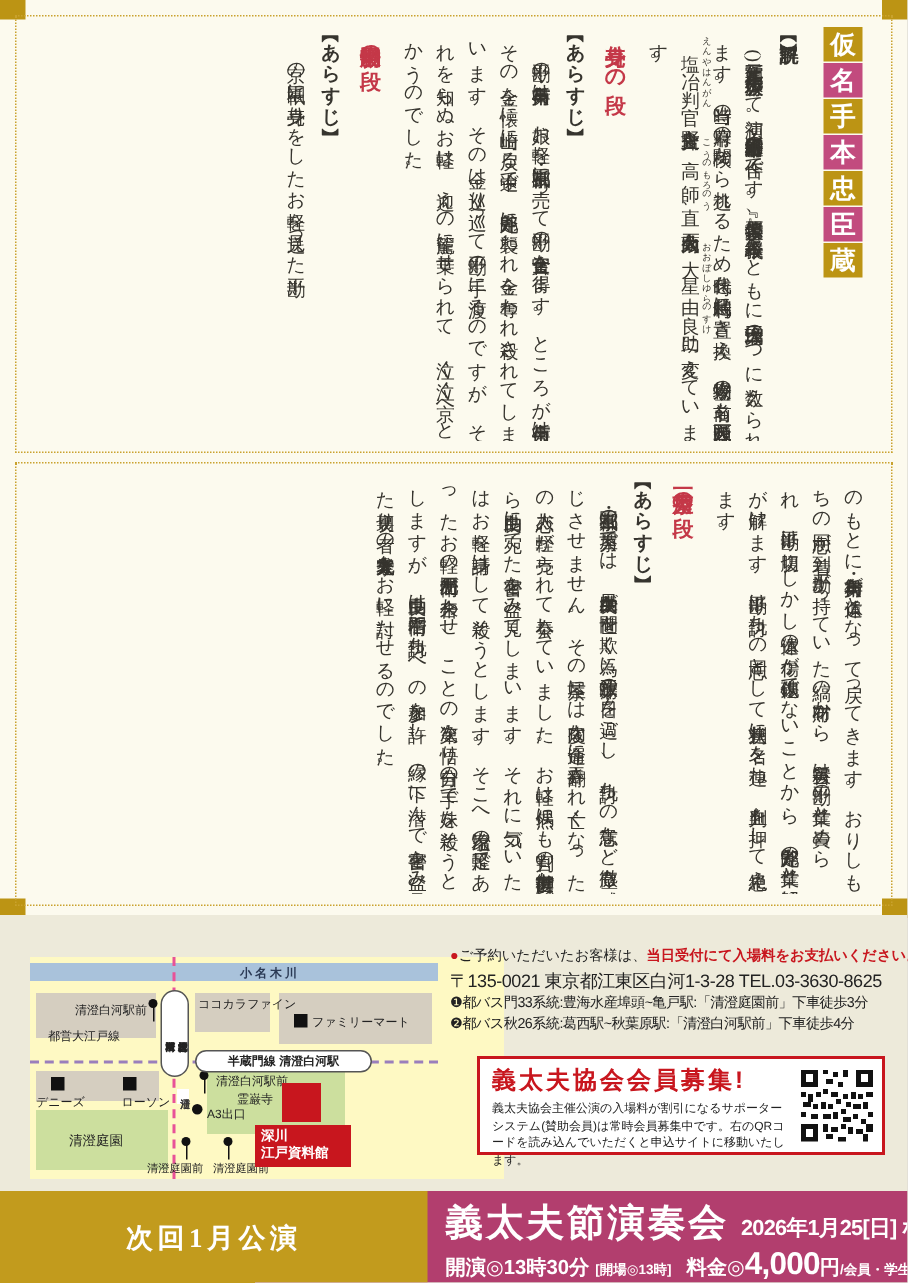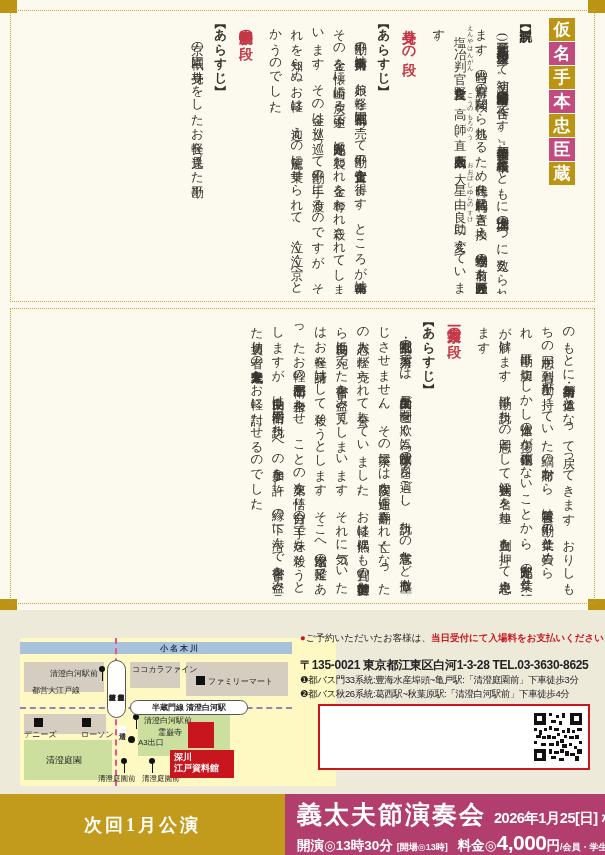--- a/index.html
+++ b/index.html
@@ -63,21 +63,21 @@
   .vroad-label{writing-mode:vertical-rl;font-size:7px;color:#333;z-index:2;background:#fff;padding:1px 0}
   .museum-box{left:150px;top:112px;width:64px;height:28px;background:var(--brightred);color:#fff;
               font-weight:bold;padding:2px 4px;line-height:1.2;z-index:2}
   .museum-box .l1{font-size:9px}.museum-box .l2{font-size:9px}
   .museum-bldg{left:168px;top:84px;width:26px;height:26px;background:var(--brightred)}
 
   .info{position:absolute;left:300px;top:22px;width:292px;font-size:9.5px;line-height:1.35}
   .notice{white-space:nowrap}
   .notice .rd{color:var(--brightred);font-weight:bold}
   .notice .bullet{color:var(--brightred)}
-  .address{font-weight:bold;font-size:12px;margin-top:12px;white-space:nowrap;letter-spacing:-0.3px}
+  .address{font-weight:normal;font-size:12px;margin-top:1px;white-space:nowrap;letter-spacing:-0.3px}
   .access-line{margin-top:1px;white-space:nowrap;letter-spacing:-0.4px}
 
   .recruit{position:absolute;left:318px;top:94px;width:272px;height:66px;background:#fff;
            border:2px solid var(--brightred);padding:4px 8px}
   .recruit-title{color:var(--brightred);font-weight:bold;font-size:16px;letter-spacing:2px;white-space:nowrap}
   .recruit-body{font-size:8px;line-height:1.45;width:198px;margin-top:2px;color:#222}
   .qr{position:absolute;right:6px;top:7px;width:48px;height:48px}
   .credits{position:absolute;right:16px;top:160px;font-size:9px;color:#333;white-space:nowrap}
 
   
@@ -196,20 +196,22 @@
     <div class="info">
       <div class="notice">
         <span class="bullet">●</span><span>ご予約いただいたお客様は、</span><span class="rd">当日受付にて入場料をお支払いください。</span>
       </div>
       <div class="address">〒135-0021 東京都江東区白河1-3-28 TEL.03-3630-8625</div>
       <div class="access-line">❶都バス門33系統:豊海水産埠頭~亀戸駅:「清澄庭園前」下車徒歩3分</div>
       <div class="access-line">❷都バス秋26系統:葛西駅~秋葉原駅:「清澄白河駅前」下車徒歩4分</div>
     </div>
 
     <div class="recruit">
+      <div class="recruit-title">義太夫協会会員募集!</div>
+      <div class="recruit-body">義太夫協会主催公演の入場料が割引になるサポーターシステム(賛助会員)は常時会員募集中です。右のQRコードを読み込んでいただくと申込サイトに移動いたします。</div>
       <svg class="qr" viewBox="0 0 29 29" shape-rendering="crispEdges">
         <rect width="29" height="29" fill="#fff"></rect>
         <g fill="#111">
           <path d="M0 0h7v7H0zM22 0h7v7h-7zM0 22h7v7H0z"></path>
           <rect x="2" y="2" width="3" height="3" fill="#fff"></rect>
           <rect x="24" y="2" width="3" height="3" fill="#fff"></rect>
           <rect x="2" y="24" width="3" height="3" fill="#fff"></rect>
           <path d="M9 0h2v2H9zM13 1h2v2h-2zM17 0h2v3h-2zM10 4h3v2h-3zM15 5h2v2h-2zM9 8h2v2H9zM12 9h3v2h-3zM0 9h2v2H0zM3 10h2v3H3zM6 9h2v2H6zM1 13h3v2H1zM5 14h2v2H5zM0 17h2v2H0zM4 18h3v2H4zM8 13h2v3H8zM11 14h2v2h-2zM14 12h2v2h-2zM17 10h2v2h-2zM20 9h2v3h-2zM23 10h2v2h-2zM26 9h3v2h-3zM18 13h2v2h-2zM21 14h3v2h-3zM25 13h2v3h-2zM27 17h2v2h-2zM16 16h2v2h-2zM13 17h2v3h-2zM9 18h3v2H9zM17 19h3v2h-3zM21 18h2v2h-2zM24 20h2v2h-2zM9 22h2v3H9zM12 23h3v2h-3zM16 22h2v2h-2zM19 23h2v3h-2zM22 24h3v2h-3zM26 22h3v3h-3zM10 26h3v2h-3zM15 27h3v2h-3zM25 26h2v3h-2z"></path>
         </g>
       </svg>

